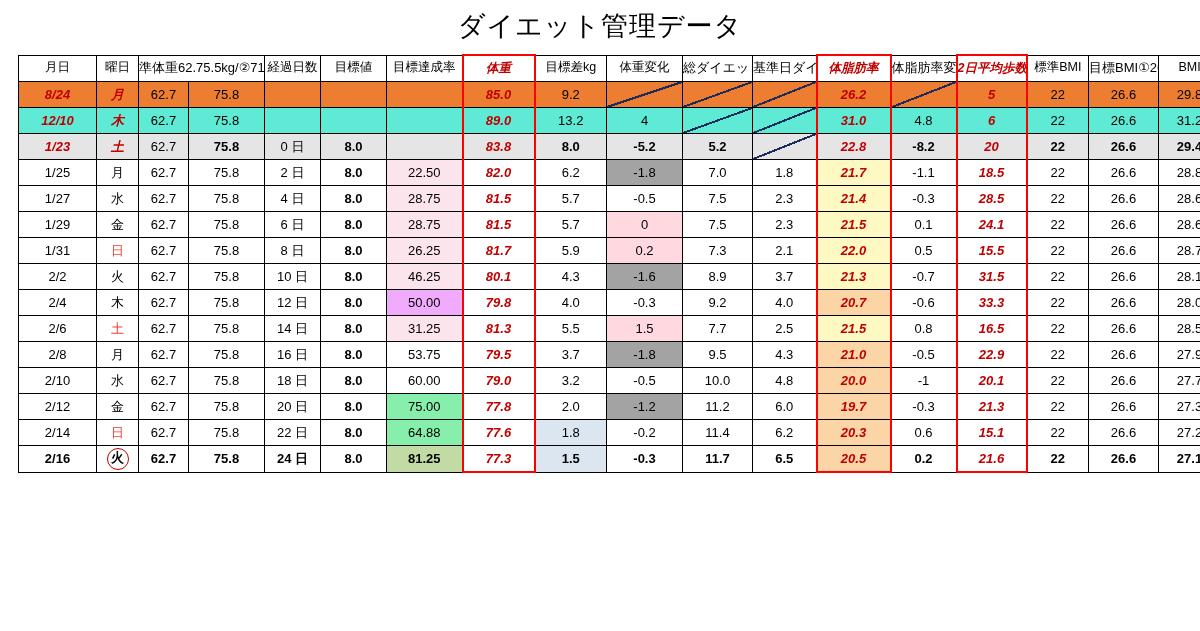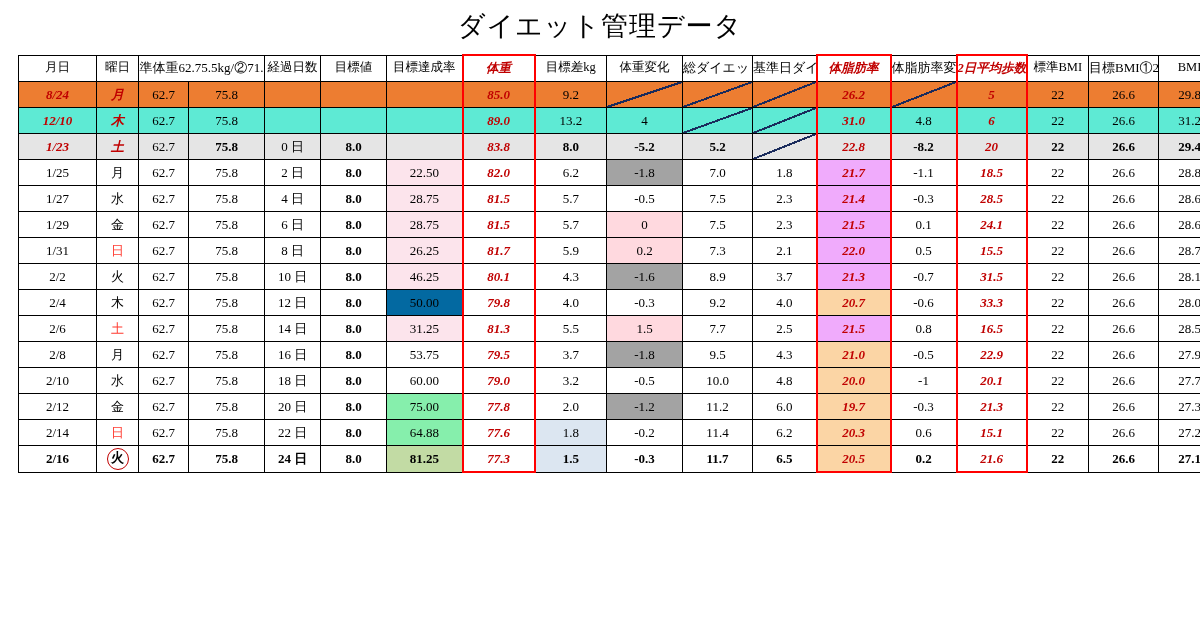--- a/index.html
+++ b/index.html
@@ -19,21 +19,20 @@
     font-size: 27px;
     font-weight: normal;
     letter-spacing: 1px;
     margin: 8px 0 10px 0;
     color: #000;
   }
   .table-wrap {
     padding: 0 18px;
     box-sizing: border-box;
     width: 1200px;
-    font-family: Liberation Serif, serif;
   }
   table.diet {
     border-collapse: collapse;
     table-layout: fixed;
     width: 1164px;
     font-size: 13px;
   }
   table.diet td, table.diet th {
     border: 1px solid #000000;
     text-align: center;
@@ -94,25 +93,25 @@
   .sunday { color: #ff3b30; }
 
   
   .fill-orange { background: #ed7d31; }
   .fill-orange2 { background: #5eead4; }
   .fill-yellow { background: #e5e5e5; }
   .fill-pink { background: #fce4ec; }
   .fill-pink2 { background: #ffd9df; }
   .fill-blue { background: #a3a3a3; }
   .fill-lightblue { background: #dce6f1; }
-  .fill-peach { background: #f0abfc; }
+  .fill-peach { background: #fef9c3; }
   .fill-peach2 { background: #fbd5a5; margin-left: 8px; }
   .fill-green { background: #86efac; }
   .fill-green2 { background: #c2dba4; }
-  .fill-lightpink { background: #0369a1; }
+  .fill-lightpink { background: #f0abfc; }
 
   
   .diag {
     position: relative;
   }
   .diag::after {
     content: "";
     position: absolute;
     left: 0; top: 0; right: 0; bottom: 0;
     background:

